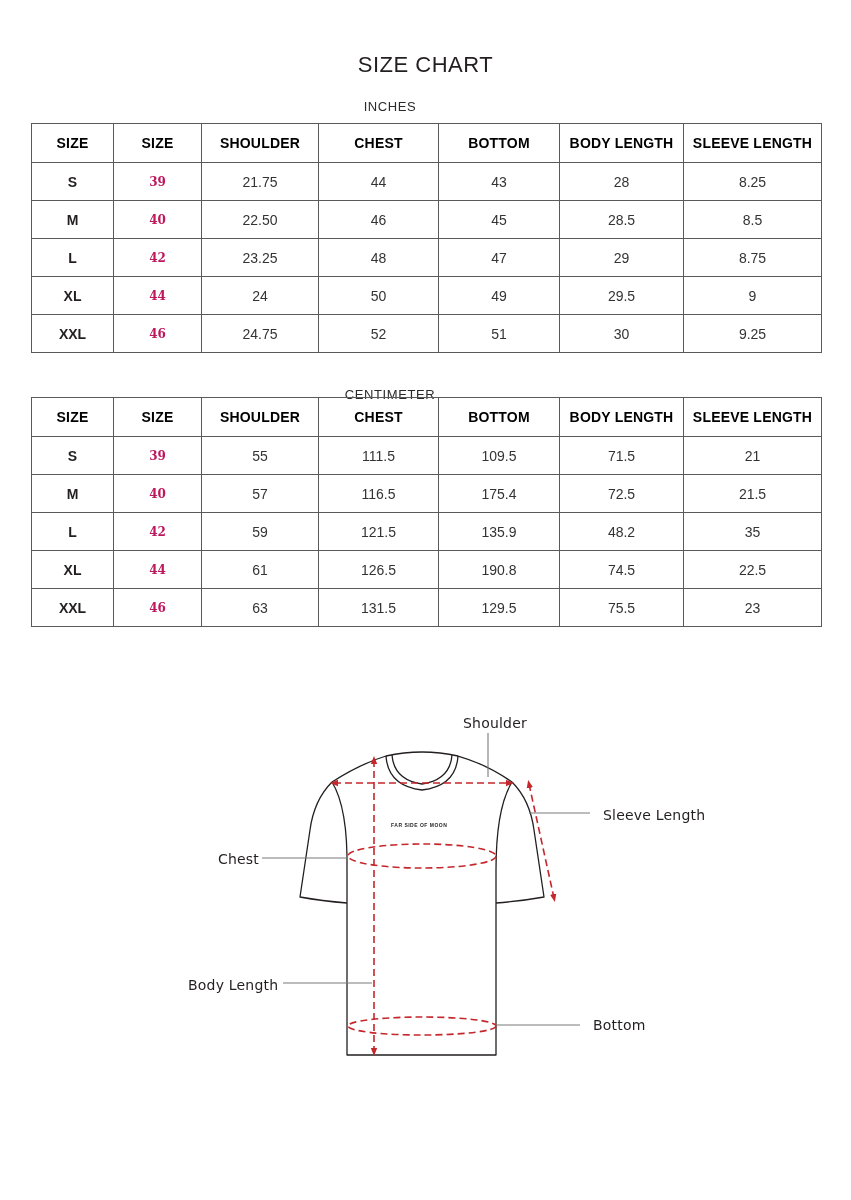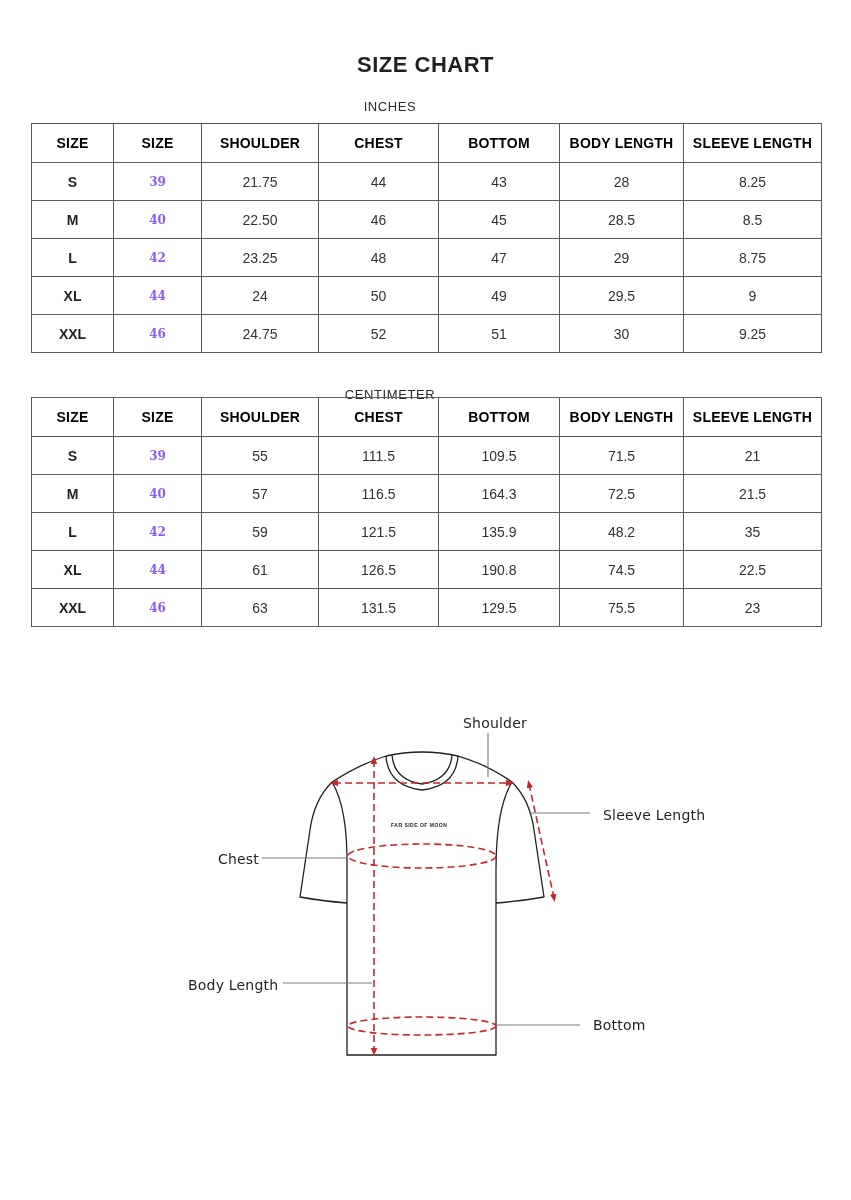--- a/index.html
+++ b/index.html
@@ -1,29 +1,29 @@
 <!DOCTYPE html>
 <html><head>
 <meta charset="utf-8">
 <style>
   html, body { margin: 0; padding: 0; background: #ffffff; }
   body { width: 851px; height: 1200px; position: relative; overflow: hidden;
          font-family: "Liberation Sans", sans-serif; color: #231f20; }
   .title { position: absolute; top: 52px; left: 0; width: 851px; text-align: center;
-           font-size: 22px; font-weight: bold; letter-spacing: 0.5px; }
+           font-size: 22px; font-weight: normal; letter-spacing: 0.5px; }
   .unit-label { position: absolute; left: 0; width: 780px; text-align: center;
                 font-size: 13px; letter-spacing: 0.6px; color: #2a2a2a; }
   table.size-table { position: absolute; left: 31px; width: 790px; border-collapse: collapse;
                      table-layout: fixed; }
   table.size-table th, table.size-table td { border: 1.5px solid #5a5a5a; text-align: center;
                      padding: 0; height: 37px; }
   table.size-table th { font-size: 14px; font-weight: bold; height: 38px; letter-spacing: 0.2px; color: #000000; }
   table.size-table td { font-size: 14px; color: #333; }
   table.size-table td.size-letter { font-weight: bold; font-size: 14px; color: #231f20; }
-  table.size-table td.size-num { font-weight: bold; font-size: 12px; font-family: "DejaVu Serif", serif; color: #8b5cf6; }
+  table.size-table td.size-num { font-weight: bold; font-size: 12px; font-family: "DejaVu Serif", serif; color: #be185d; }
   .diagram { position: absolute; left: 0; top: 0; width: 851px; height: 1200px; pointer-events: none; }
   .diagram-label { position: absolute; font-size: 14px; color: #231f20; font-family: "DejaVu Sans", sans-serif; letter-spacing: 0.2px; }
   .brand { position: absolute; left: 391px; top: 822px; font-size: 5px; font-weight: bold; letter-spacing: 0.5px; color: #231f20; }
 </style>
 </head>
 <body>
 
 <div class="title">SIZE CHART</div>
 
 <div class="unit-label" style="top:99px;">INCHES</div>
@@ -127,21 +127,21 @@
       <td>111.5</td>
       <td>109.5</td>
       <td>71.5</td>
       <td>21</td>
     </tr>
     <tr>
       <td class="size-letter">M</td>
       <td class="size-num">40</td>
       <td>57</td>
       <td>116.5</td>
-      <td>164.3</td>
+      <td>175.4</td>
       <td>72.5</td>
       <td>21.5</td>
     </tr>
     <tr>
       <td class="size-letter">L</td>
       <td class="size-num">42</td>
       <td>59</td>
       <td>121.5</td>
       <td>135.9</td>
       <td>48.2</td>

